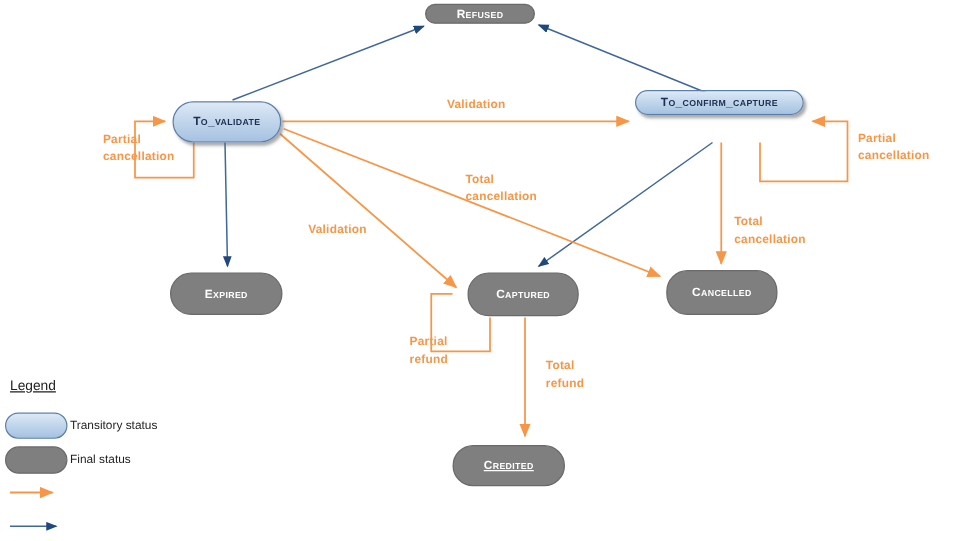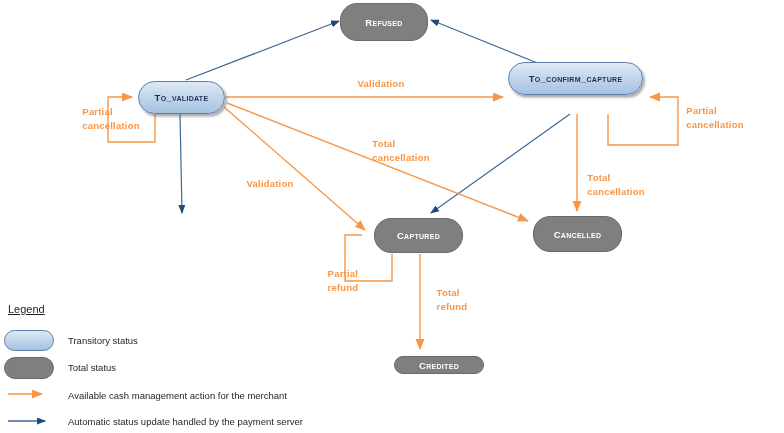--- a/index.html
+++ b/index.html
@@ -35,21 +35,21 @@
   .legend-pill{position:absolute;z-index:2;width:50px;height:21px;border-radius:11px;box-sizing:border-box;}
   .legend-pill.transitory{
     left:4px;top:330px;
     background:linear-gradient(to bottom,#dde9f6 0%,#c3d7ec 45%,#a6c2e1 100%);
     border:1.5px solid #5b7fa8;
   }
   .legend-pill.final{
     left:4px;top:357px;background:#7f7f7f;border:1.5px solid #6a6a6a;height:22px;
   }
   .legend-label{
-    position:absolute;z-index:3;left:68px;color:#1f1f1f;font-size:9.5px;white-space:nowrap;
+    position:absolute;z-index:3;left:56px;color:#1f1f1f;font-size:9.5px;white-space:nowrap;
   }
 </style>
 </head>
 <body>
 
 <div id="canvas">
 
   <svg id="edges" width="784" height="433" viewBox="0 0 784 433">
     <defs>
       <marker id="mo" markerUnits="userSpaceOnUse" markerWidth="12" markerHeight="10" refX="10" refY="4.5" orient="auto">
@@ -71,26 +71,27 @@
     <path d="M224,107 L365,230" stroke="#F79646" stroke-width="1.4" fill="none" marker-end="url(#mo)"></path>
     <path d="M227,103 L528,221" stroke="#F79646" stroke-width="1.4" fill="none" marker-end="url(#mo)"></path>
     <path d="M577,114 L577,211" stroke="#F79646" stroke-width="1.4" fill="none" marker-end="url(#mo)"></path>
     <path d="M392,254 L392,281 L345,281 L345,235 L362,235" stroke="#F79646" stroke-width="1.4" fill="none"></path>
     <path d="M420,254 L420,349" stroke="#F79646" stroke-width="1.4" fill="none" marker-end="url(#mo)"></path>
 
     <path d="M8,394 L42,394" stroke="#F79646" stroke-width="1.5" fill="none" marker-end="url(#mo)"></path>
     <path d="M8,421 L45,421" stroke="#3F6899" stroke-width="1.3" fill="none" marker-end="url(#mb)"></path>
   </svg>
 
-  <div class="node final" style="left:340px;top:3px;width:88px;height:38px;">Refused</div>
+  <div class="node final" style="left:340px;top:3px;width:88px;height:16px;">Refused</div>
   <div class="node transitory" style="left:138px;top:81px;width:87px;height:33px;">To_validate</div>
-  <div class="node transitory" style="left:508px;top:62px;width:135px;height:33px;">To_confirm_capture</div>
+  <div class="node transitory" style="left:508px;top:72px;width:135px;height:20px;">To_confirm_capture</div>
+  <div class="node final" style="left:136px;top:218px;width:90px;height:34px;">Expired</div>
   <div class="node final" style="left:374px;top:218px;width:89px;height:35px;">Captured</div>
   <div class="node final" style="left:533px;top:216px;width:89px;height:36px;">Cancelled</div>
-  <div class="node final" style="left:394px;top:356px;width:90px;height:18px;">Credited</div>
+  <div class="node final" style="left:362px;top:356px;width:90px;height:33px;text-decoration:underline;">Credited</div>
 
   <div class="olabel" style="left:381px;top:84px;">Validation</div>
   <div class="olabel" style="left:111px;top:119px;">
     <span>Partial</span><br>
     <span>cancellation</span>
   </div>
   <div class="olabel" style="left:715px;top:118px;">
     <span>Partial</span><br>
     <span>cancellation</span>
   </div>
@@ -109,17 +110,15 @@
   </div>
   <div class="olabel" style="left:452px;top:300px;">
     <span>Total</span><br>
     <span>refund</span>
   </div>
 
   <div class="legend-title">Legend</div>
   <div class="legend-pill transitory"></div>
   <div class="legend-pill final"></div>
   <div class="legend-label" style="top:335px;">Transitory status</div>
-  <div class="legend-label" style="top:362px;">Total status</div>
-  <div class="legend-label" style="top:390px;">Available cash management action for the merchant</div>
-  <div class="legend-label" style="top:416px;">Automatic status update handled by the payment server</div>
+  <div class="legend-label" style="top:362px;">Final status</div>
 
 </div>
 
 </body></html>

